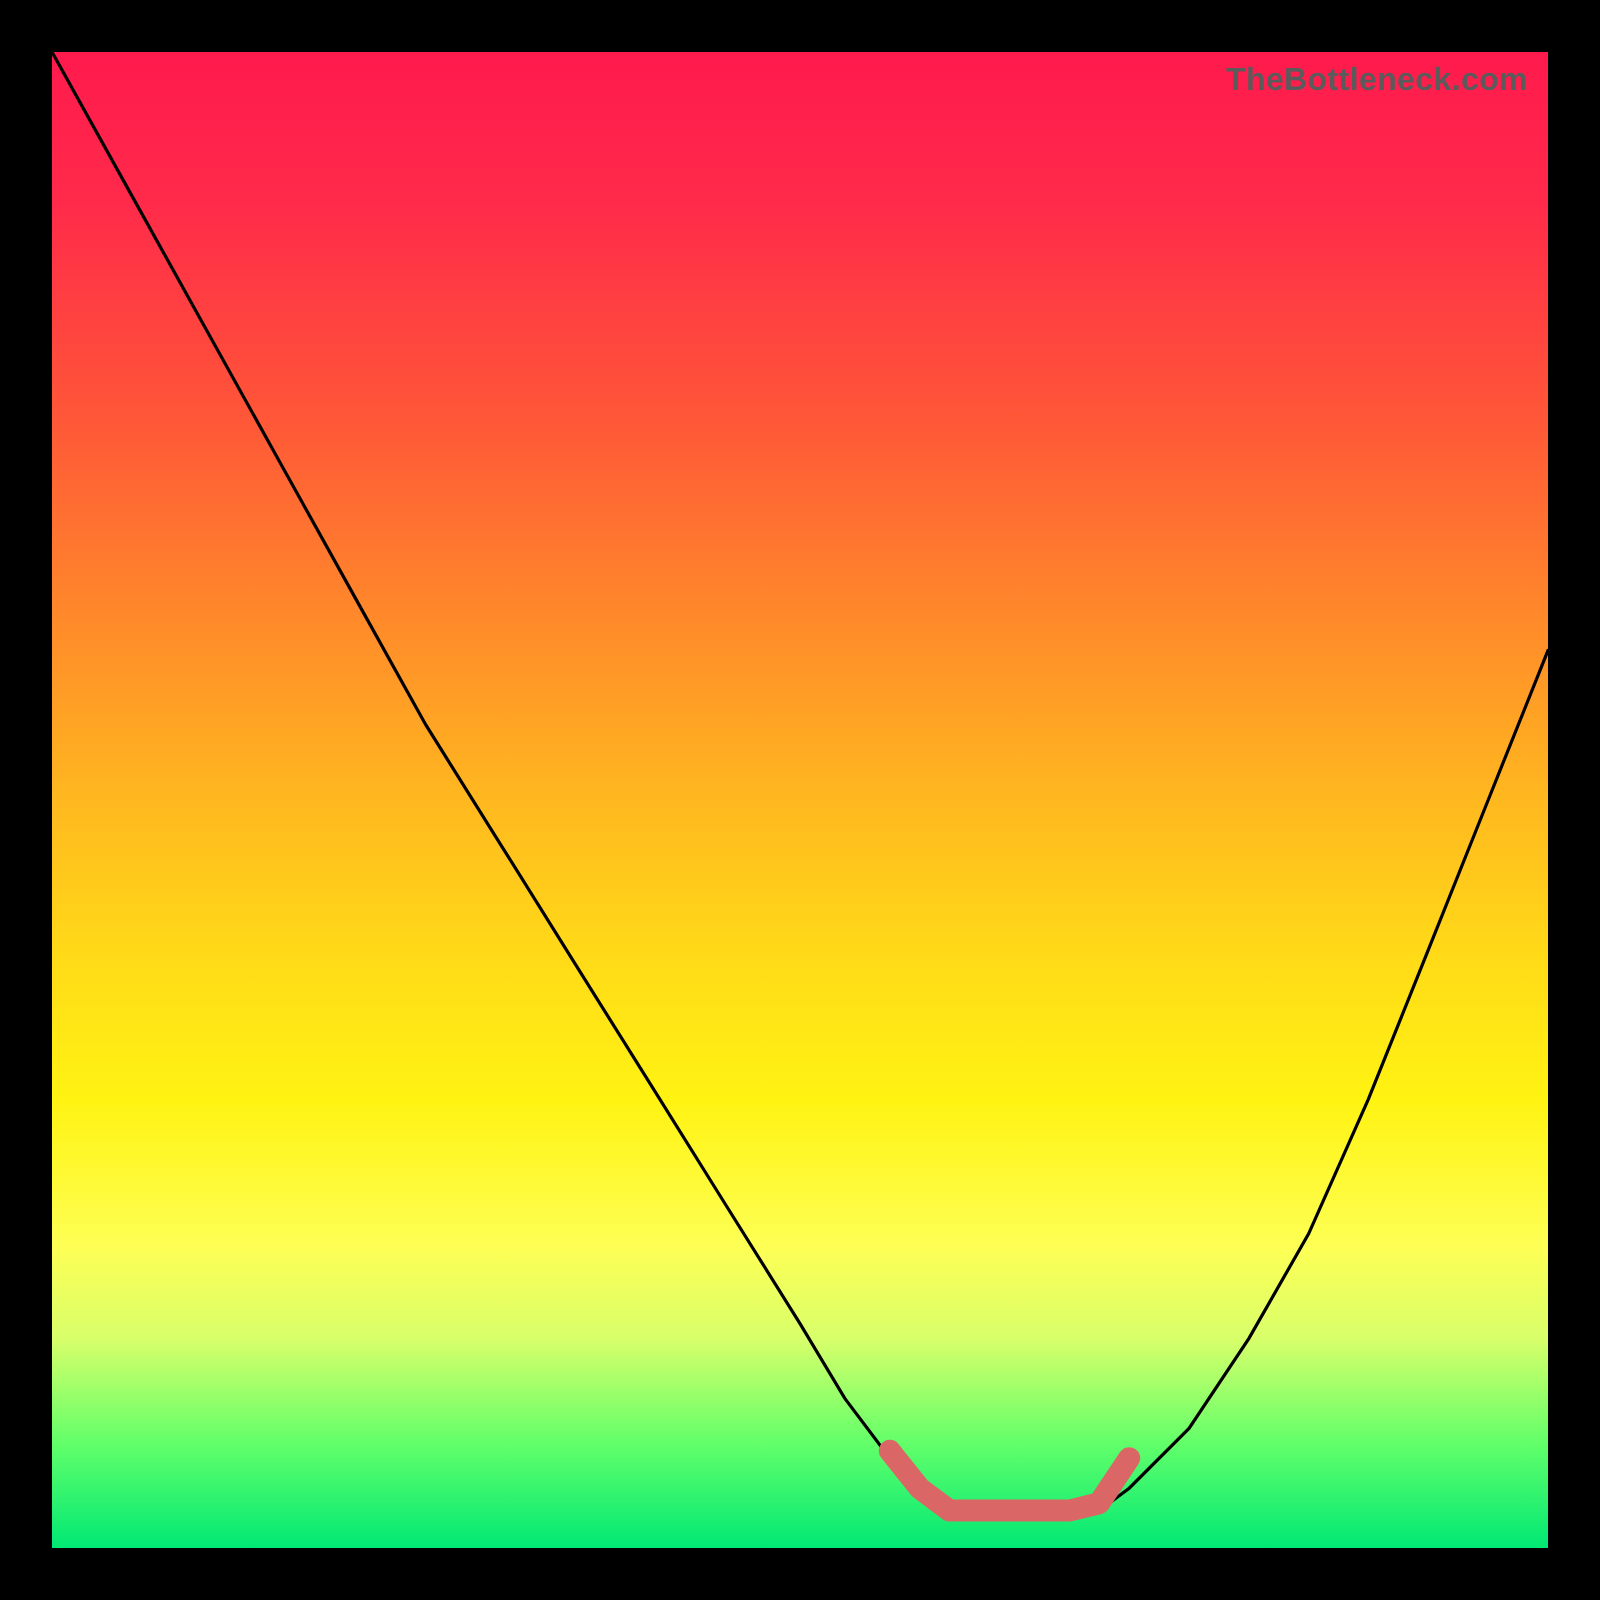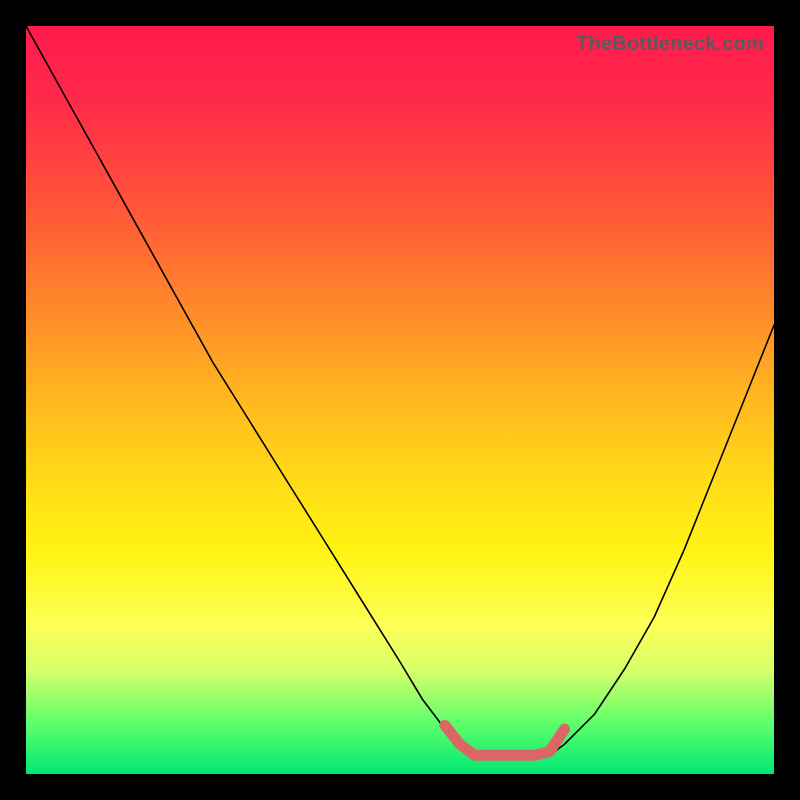--- a/index.html
+++ b/index.html
@@ -27,21 +27,21 @@
       #fdff55 80%,
       #d8ff6a 86%,
       #62ff6a 93%,
       #00e874 100%);
   }
   .watermark {
     position: absolute;
     top: 6px;
     right: 10px;
     font-family: Arial, Helvetica, sans-serif;
-    font-size: 20px;
+    font-size: 16px;
     font-weight: bold;
     color: #5b5b5b;
     letter-spacing: 0.2px;
   }
   svg.curve {
     position: absolute;
     left: 0; top: 0;
     width: 748px; height: 748px;
     pointer-events: none;
   }

